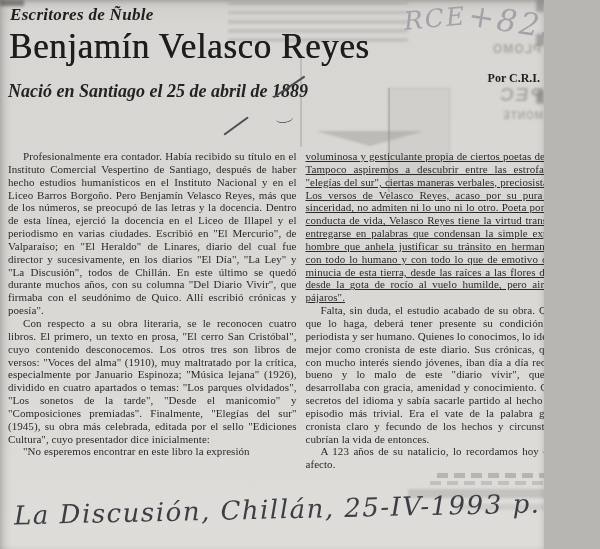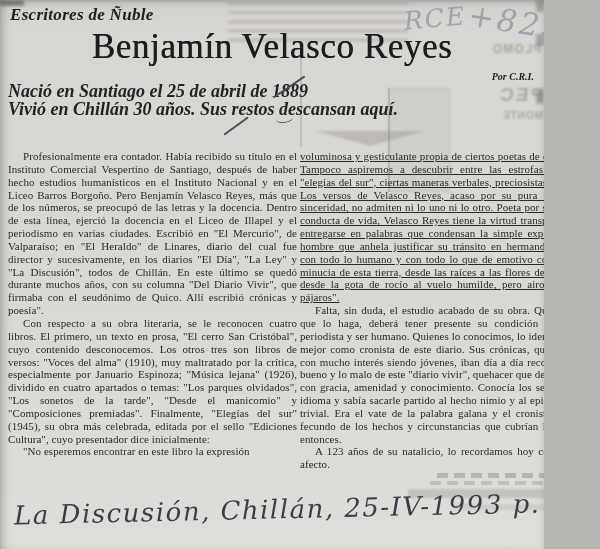--- a/index.html
+++ b/index.html
@@ -3,25 +3,25 @@
 <meta charset="utf-8">
 <style>
   html,body{margin:0;padding:0;background:#b8b6b2;}
   .page{
     position:relative;width:544px;height:549px;overflow:hidden;
     font-family:"Liberation Serif",serif;color:#262626;
     background:linear-gradient(180deg,#d1cfcb 0px,#d8d6d2 26px,#dad8d4 55%,#dfddd9 100%);
     box-shadow:inset 8px 0 12px -8px rgba(0,0,0,.35), inset -4px 0 10px -6px rgba(0,0,0,.18), inset 0 6px 8px -6px rgba(0,0,0,.3);
   }
   .kicker{position:absolute;left:10px;top:5px;font-size:17px;font-weight:bold;font-style:italic;letter-spacing:.3px;color:#202020;white-space:nowrap;}
-  .headline{position:absolute;left:0;right:0;top:27px;text-align:center;font-size:35px;letter-spacing:.6px;color:#1d1d1d;text-shadow:.45px 0 0 #1d1d1d;white-space:nowrap;}
-  .byline{position:absolute;right:10px;top:71px;font-size:10px;font-weight:bold;font-style:italic;color:#1e1e1e;}
+  .headline{position:absolute;left:0;right:0;top:27px;font-size:35px;letter-spacing:.6px;color:#1d1d1d;text-shadow:.45px 0 0 #1d1d1d;white-space:nowrap;padding-left:9px;}
+  .byline{position:absolute;right:4px;top:71px;font-size:12px;font-weight:bold;color:#1e1e1e;}
   .lede{position:absolute;left:8px;top:83px;font-size:18px;font-weight:bold;font-style:italic;line-height:17.6px;color:#232323;}
   .lede div{white-space:nowrap;}
-  .columns{position:absolute;left:8px;top:150px;width:586px;display:flex;gap:3px;}
+  .columns{position:absolute;left:8px;top:150px;width:586px;display:flex;gap:9px;}
   .col{width:289px;font-size:11px;line-height:12.85px;text-align:justify;color:#2a2a2a;letter-spacing:.05px;}
   .col p{margin:0;text-indent:15px;}
   .col p.cont{text-indent:0;text-decoration:underline;}
   
   .pencil{position:absolute;font-family:"DejaVu Serif",serif;font-style:italic;color:#a3a1a9;white-space:nowrap;}
   .pencil-rce{left:404px;top:4px;font-size:25px;transform:rotate(-5deg);letter-spacing:2px;}
   .pencil-num{left:468px;top:4px;font-size:31px;transform:rotate(9deg);letter-spacing:3px;}
   .citation{position:absolute;left:14px;top:494px;font-size:26px;font-style:italic;color:#3d3d45;font-family:"DejaVu Serif",serif;transform:rotate(-1.3deg);letter-spacing:1.5px;white-space:nowrap;}
   .mark{position:absolute;background:#4c4c53;height:1.7px;border-radius:2px;}
   .slash1{left:270px;top:86px;width:38px;transform:rotate(-34deg);}
@@ -80,21 +80,20 @@
   <div class="ghost-dashes gd-2"></div>
   <div class="ghost-bar bar-1"></div>
   <div class="ghost-bar bar-2"></div>
 
   <div class="kicker">Escritores de Ñuble</div>
   <h1 class="headline" style="margin:0;font-weight:normal;">Benjamín Velasco Reyes</h1>
   <div class="byline">Por C.R.I.</div>
 
   <div class="lede">
     <div>Nació en Santiago el 25 de abril de 1889</div>
-    <div>Vivió en Chillán 30 años. Sus restos descansan aquí.</div>
   </div>
 
   <div class="mark slash1"></div>
   <div class="mark slash2"></div>
   <div class="squiggle"></div>
 
   <div class="pencil pencil-rce">RCE</div>
   <div class="pencil pencil-num">+823</div>
 
   <div class="columns">

